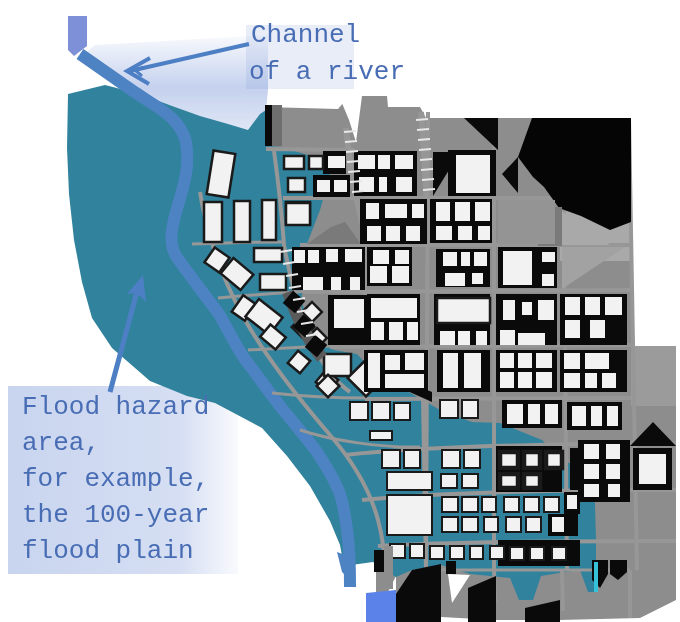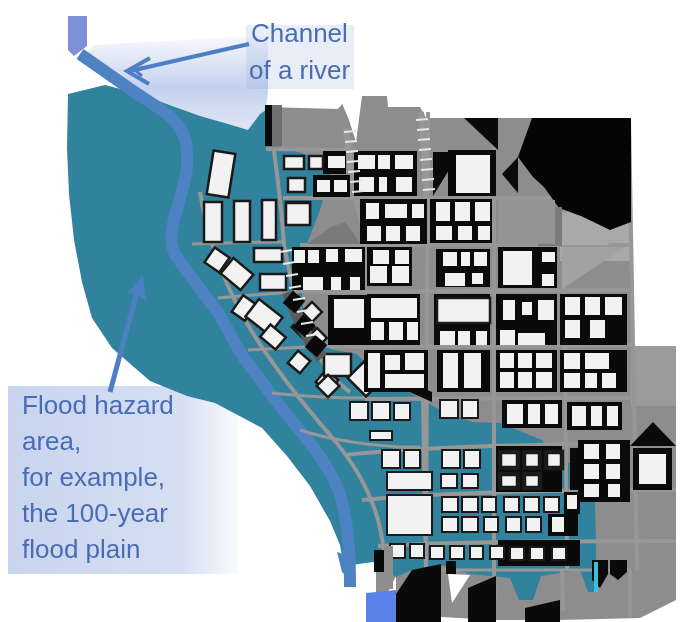--- a/index.html
+++ b/index.html
@@ -1,16 +1,16 @@
 <!DOCTYPE html>
 <html><head>
 <meta charset="utf-8">
 <style>
   html,body{margin:0;padding:0;background:#ffffff;}
-  #wrap{width:680px;height:622px;position:relative;font-family:Liberation Sans, sans-serif;text-align:center;}
+  #wrap{width:680px;height:622px;position:relative;font-family:Liberation Mono, monospace;text-align:center;}
 </style>
 </head>
 <body>
 <div id="wrap">
 <svg width="680" height="622" viewBox="0 0 680 622">
   <defs>
     <linearGradient id="washg" x1="0" y1="0" x2="1" y2="0">
       <stop offset="0" stop-color="#7d99d8" stop-opacity="0.42"></stop>
       <stop offset="0.75" stop-color="#7d99d8" stop-opacity="0.32"></stop>
       <stop offset="1" stop-color="#7d99d8" stop-opacity="0.05"></stop>

